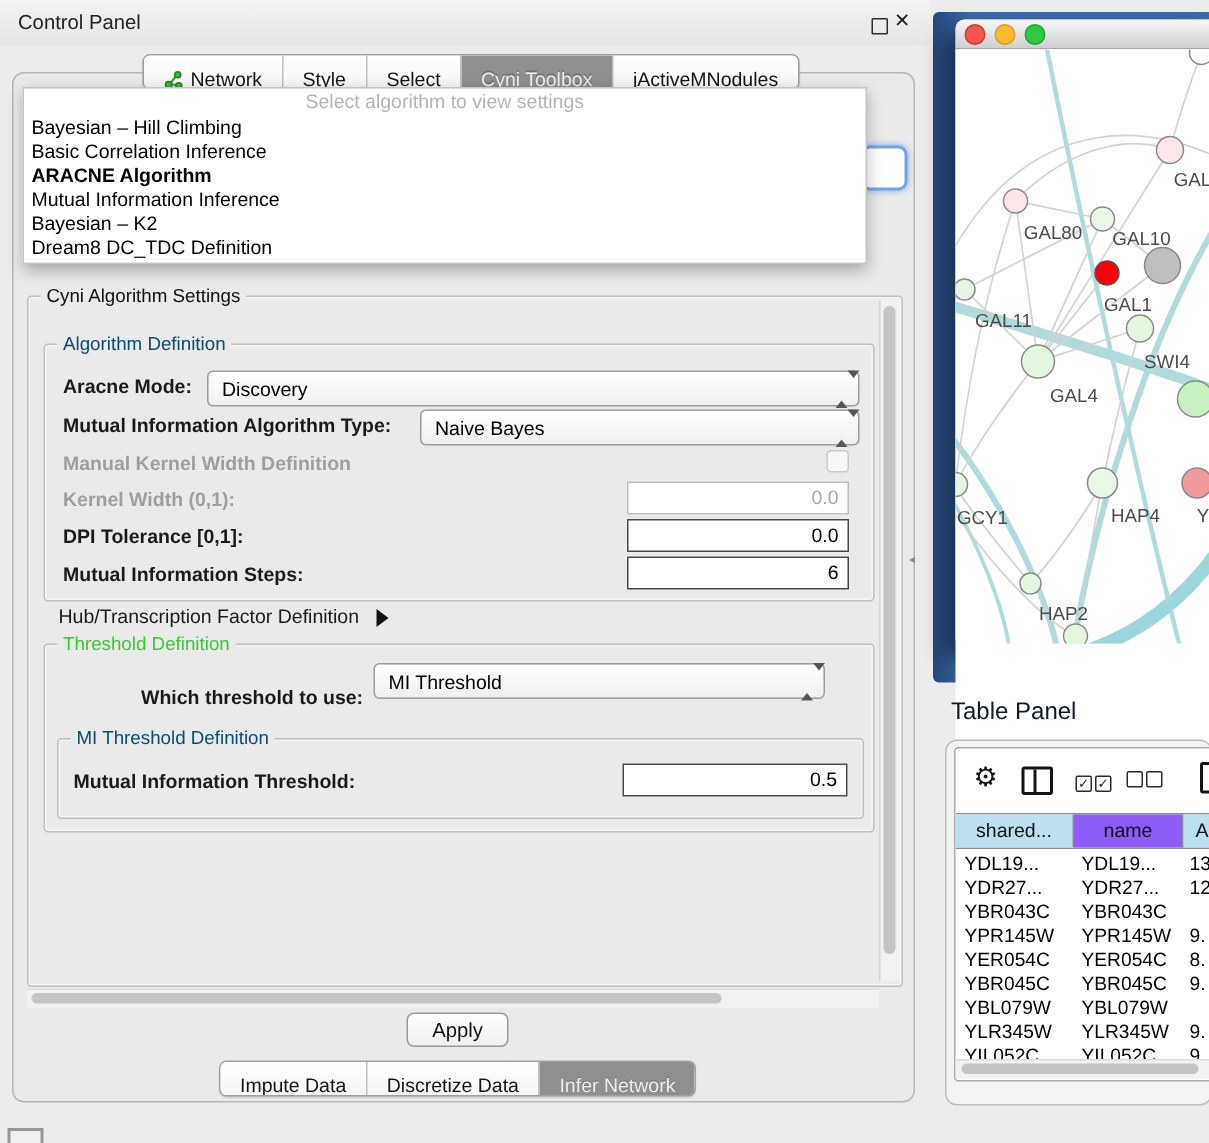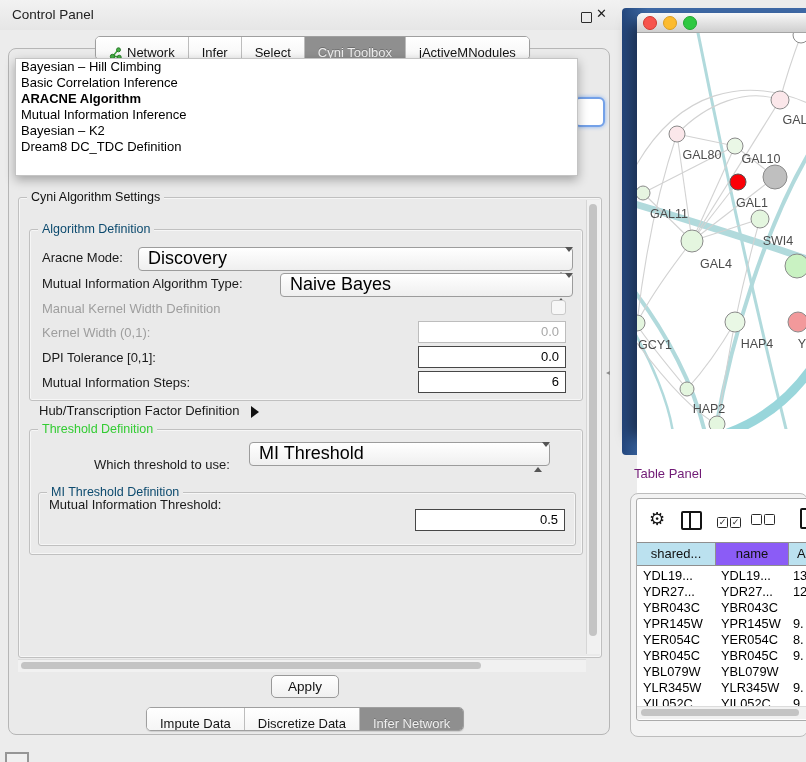--- a/index.html
+++ b/index.html
@@ -1,21 +1,21 @@
 <!DOCTYPE html>
 <html><head>
 <meta charset="utf-8">
 <style>
   html,body{margin:0;padding:0}
   body{width:806px;height:762px;position:relative;background:#ececec;
        font-family:"Liberation Sans","DejaVu Sans",sans-serif;font-size:13px;color:#111;
        overflow:hidden;-webkit-font-smoothing:antialiased}
   .abs{position:absolute}
   .lbl{font-size:13px;color:#1a1a1a;white-space:nowrap}
-  .b{font-weight:normal}
+  .b{font-weight:bold}
   .dis{color:#9e9e9e}
   .blue{color:#0c4a6e}
   .green{color:#33cc33}
 
   
   .titlebar{left:0;top:0;width:620px;height:30px;background:linear-gradient(#f2f2f2,#e6e6e6)}
   .titlebar .t{position:absolute;left:12px;top:0;line-height:30px;font-size:13.5px;color:#222}
   .winbtn-sq{position:absolute;left:581px;top:12px;width:9px;height:9px;border:1.6px solid #2c2c2c;border-radius:1px}
   .winbtn-x{position:absolute;left:596px;top:6px;font-size:13px;font-weight:bold;color:#1c1c1c}
   .container{left:8px;top:48px;width:600px;height:685px;background:#eaeaea;border:1px solid #b6b6b6;border-radius:8px}
@@ -34,21 +34,21 @@
   .popup .it.bold{font-weight:bold}
   .combo-frag{left:574px;top:97px;width:27px;height:26px;background:#fff;border:2px solid #74a1e8;
               border-radius:6px;box-shadow:0 0 4px #86b0ef;z-index:20}
 
   
   .grp{position:absolute;border:1px solid #c0c0c0;border-radius:3px;box-shadow:inset 0 0 0 1px rgba(255,255,255,.55)}
   .grp>.legend{position:absolute;top:-8px;left:8px;background:#eaeaea;padding:0 4px;font-size:12.5px;line-height:15px;white-space:nowrap}
 
   
   .combo{position:absolute;height:22px;background:linear-gradient(#ffffff,#efefef);border:1px solid #9c9c9c;border-radius:4px;
-         display:flex;padding-left:9px;font-size:18px;color:#000}
+         display:flex;align-items:center;padding-left:9px;font-size:13px;color:#000}
   .stepper{position:absolute;right:6px;top:4px;width:9px}
   .stepper .up{width:0;height:0;border-left:4px solid transparent;border-right:4px solid transparent;border-bottom:5px solid #555;margin-bottom:3px}
   .stepper .dn{width:0;height:0;border-left:4px solid transparent;border-right:4px solid transparent;border-top:5px solid #555}
   .field{position:absolute;height:20px;background:#fff;border:1px solid #474747;text-align:right;
          padding-right:6px;line-height:20px;font-size:13px;color:#000}
   .field.soft{border:1px solid #bdbdbd;color:#a8a8a8}
   .chk{position:absolute;width:13px;height:13px;border:1px solid #c9c9c9;border-radius:3px;background:#f7f7f7}
   .listbox{position:absolute;background:#fff;overflow:hidden}
   .listbox .li{height:16px;line-height:16px;padding-left:6px;font-size:12.5px;background:#3b76d7;color:#fff;white-space:nowrap}
   .btn{position:absolute;height:21px;background:linear-gradient(#ffffff,#f0f0f0);border:1px solid #999;
@@ -64,21 +64,21 @@
   .right{left:620px;top:0;width:186px;height:762px;background:#ececec}
   .bluepane{position:absolute;left:2px;top:8px;width:184px;height:447px;
             background:linear-gradient(90deg,#24477e 0%,#30578f 6%,#3e69a6 14%);border-radius:4px 0 0 4px}
   .netwin{position:absolute;left:15px;top:5px;width:169px;height:415px;background:#fff;border-radius:6px 0 0 2px;
           box-shadow:-7px 9px 14px rgba(0,0,10,.5)}
   .netbar{height:19px;background:linear-gradient(#f8f8f8,#cfcfcf);border-bottom:1px solid #a5a5a5;border-radius:6px 0 0 0;position:relative}
   .dot{position:absolute;top:3px;width:12px;height:12px;border-radius:50%}
   .canvas{position:relative;width:169px;height:494px;overflow:hidden;border-radius:0 0 0 2px;background:#fff}
 
   
-  .tp-title{position:absolute;left:14px;top:466px;font-size:13px;color:#701a75}
+  .tp-title{position:absolute;left:14px;top:466px;font-size:16px;color:#0f172a}
   .tpanel{position:absolute;left:10px;top:493px;width:176px;height:242px;background:#f3f3f3;
           border:1px solid #bdbdbd;border-radius:8px;overflow:hidden}
   .tcard{position:absolute;left:5px;top:4px;width:171px;height:221px;background:#fff;border:1px solid #ababab;border-radius:3px 0 0 3px;overflow:hidden}
   .ticon{position:absolute;color:#141414}
   .colicon{width:17px;height:15px;border:2px solid #141414;border-radius:2px;position:relative}
   .colicon:after{content:"";position:absolute;left:6px;top:0;width:2px;height:100%;background:#141414}
   .cbx{display:inline-block;width:9px;height:9px;border:1.6px solid #2a2a2a;border-radius:1.5px;margin-right:2px;font-size:9px;line-height:9px;text-align:center;font-weight:bold;color:#2a2a2a}
   .pgicon{position:absolute;width:14px;height:17px;border:2px solid #141414;border-radius:2px;background:#fff}
   .thead{position:absolute;left:0;top:43px;width:240px;height:22px;display:flex;border-top:1px solid #8f8f8f;border-bottom:1px solid #8f8f8f;font-size:13px}
   .thead .hc{height:22px;line-height:22px;text-align:center;border-right:1px solid #8f8f8f;background:#bbe1ef;overflow:hidden;white-space:nowrap}
@@ -108,36 +108,37 @@
     <svg width="13" height="13" viewBox="0 0 13 13">
       <line x1="4" y1="9" x2="9" y2="3" stroke="#3aa33a" stroke-width="1.4"></line>
       <line x1="4" y1="9" x2="10" y2="10" stroke="#3aa33a" stroke-width="1.4"></line>
       <circle cx="3.5" cy="9.5" r="2.2" fill="#44b044" stroke="#2c7a2c"></circle>
       <circle cx="9.5" cy="2.8" r="2.0" fill="#44b044" stroke="#2c7a2c"></circle>
       <circle cx="10.2" cy="10.2" r="2.0" fill="#44b044" stroke="#2c7a2c"></circle>
     </svg>
     <span>Network</span>
   </div>
   <div class="s">
-      <span>Infer</span>
+      <span>Style</span>
     </div>
   <div class="s">
       <span>Select</span>
     </div>
   <div class="s sel">
       <span>Cyni Toolbox</span>
     </div>
   <div class="s">
       <span>jActiveMNodules</span>
     </div>
 </div>
 
 <div class="abs combo-frag"></div>
 
 <div class="abs popup">
+  <div class="prompt">Select algorithm to view settings</div>
   <div class="it">Bayesian – Hill Climbing</div>
   <div class="it">Basic Correlation Inference</div>
   <div class="it bold">ARACNE Algorithm</div>
   <div class="it">Mutual Information Inference</div>
   <div class="it">Bayesian – K2</div>
   <div class="it">Dream8 DC_TDC Definition</div>
 </div>
 
 <div class="grp" style="left:18px;top:197px;width:582px;height:459px">
   <span class="legend">Cyni Algorithm Settings</span>
@@ -183,21 +184,21 @@
     <span class="legend green">Threshold Definition</span>
 
     <span class="abs lbl b" style="left:64px;top:27px">Which threshold to use:</span>
     <div class="combo" style="left:219px;top:12px;width:290px">
       <span>MI Threshold</span>
       <span class="stepper"><span class="up"></span><span class="dn"></span></span>
     </div>
 
     <div class="grp" style="left:8px;top:62px;width:536px;height:52px">
       <span class="legend blue">MI Threshold Definition</span>
-      <span class="abs lbl b" style="left:10px;top:4px">Mutual Information Threshold:</span>
+      <span class="abs lbl b" style="left:10px;top:20px">Mutual Information Threshold:</span>
       <div class="field" style="left:376px;top:16px;width:142px">0.5</div>
     </div>
   </div>
 
 </div>
 
 <div class="sb-h abs" style="left:18px;top:659px;width:568px;height:12px">
   <div class="th" style="left:3px;width:460px"></div>
 </div>
 

